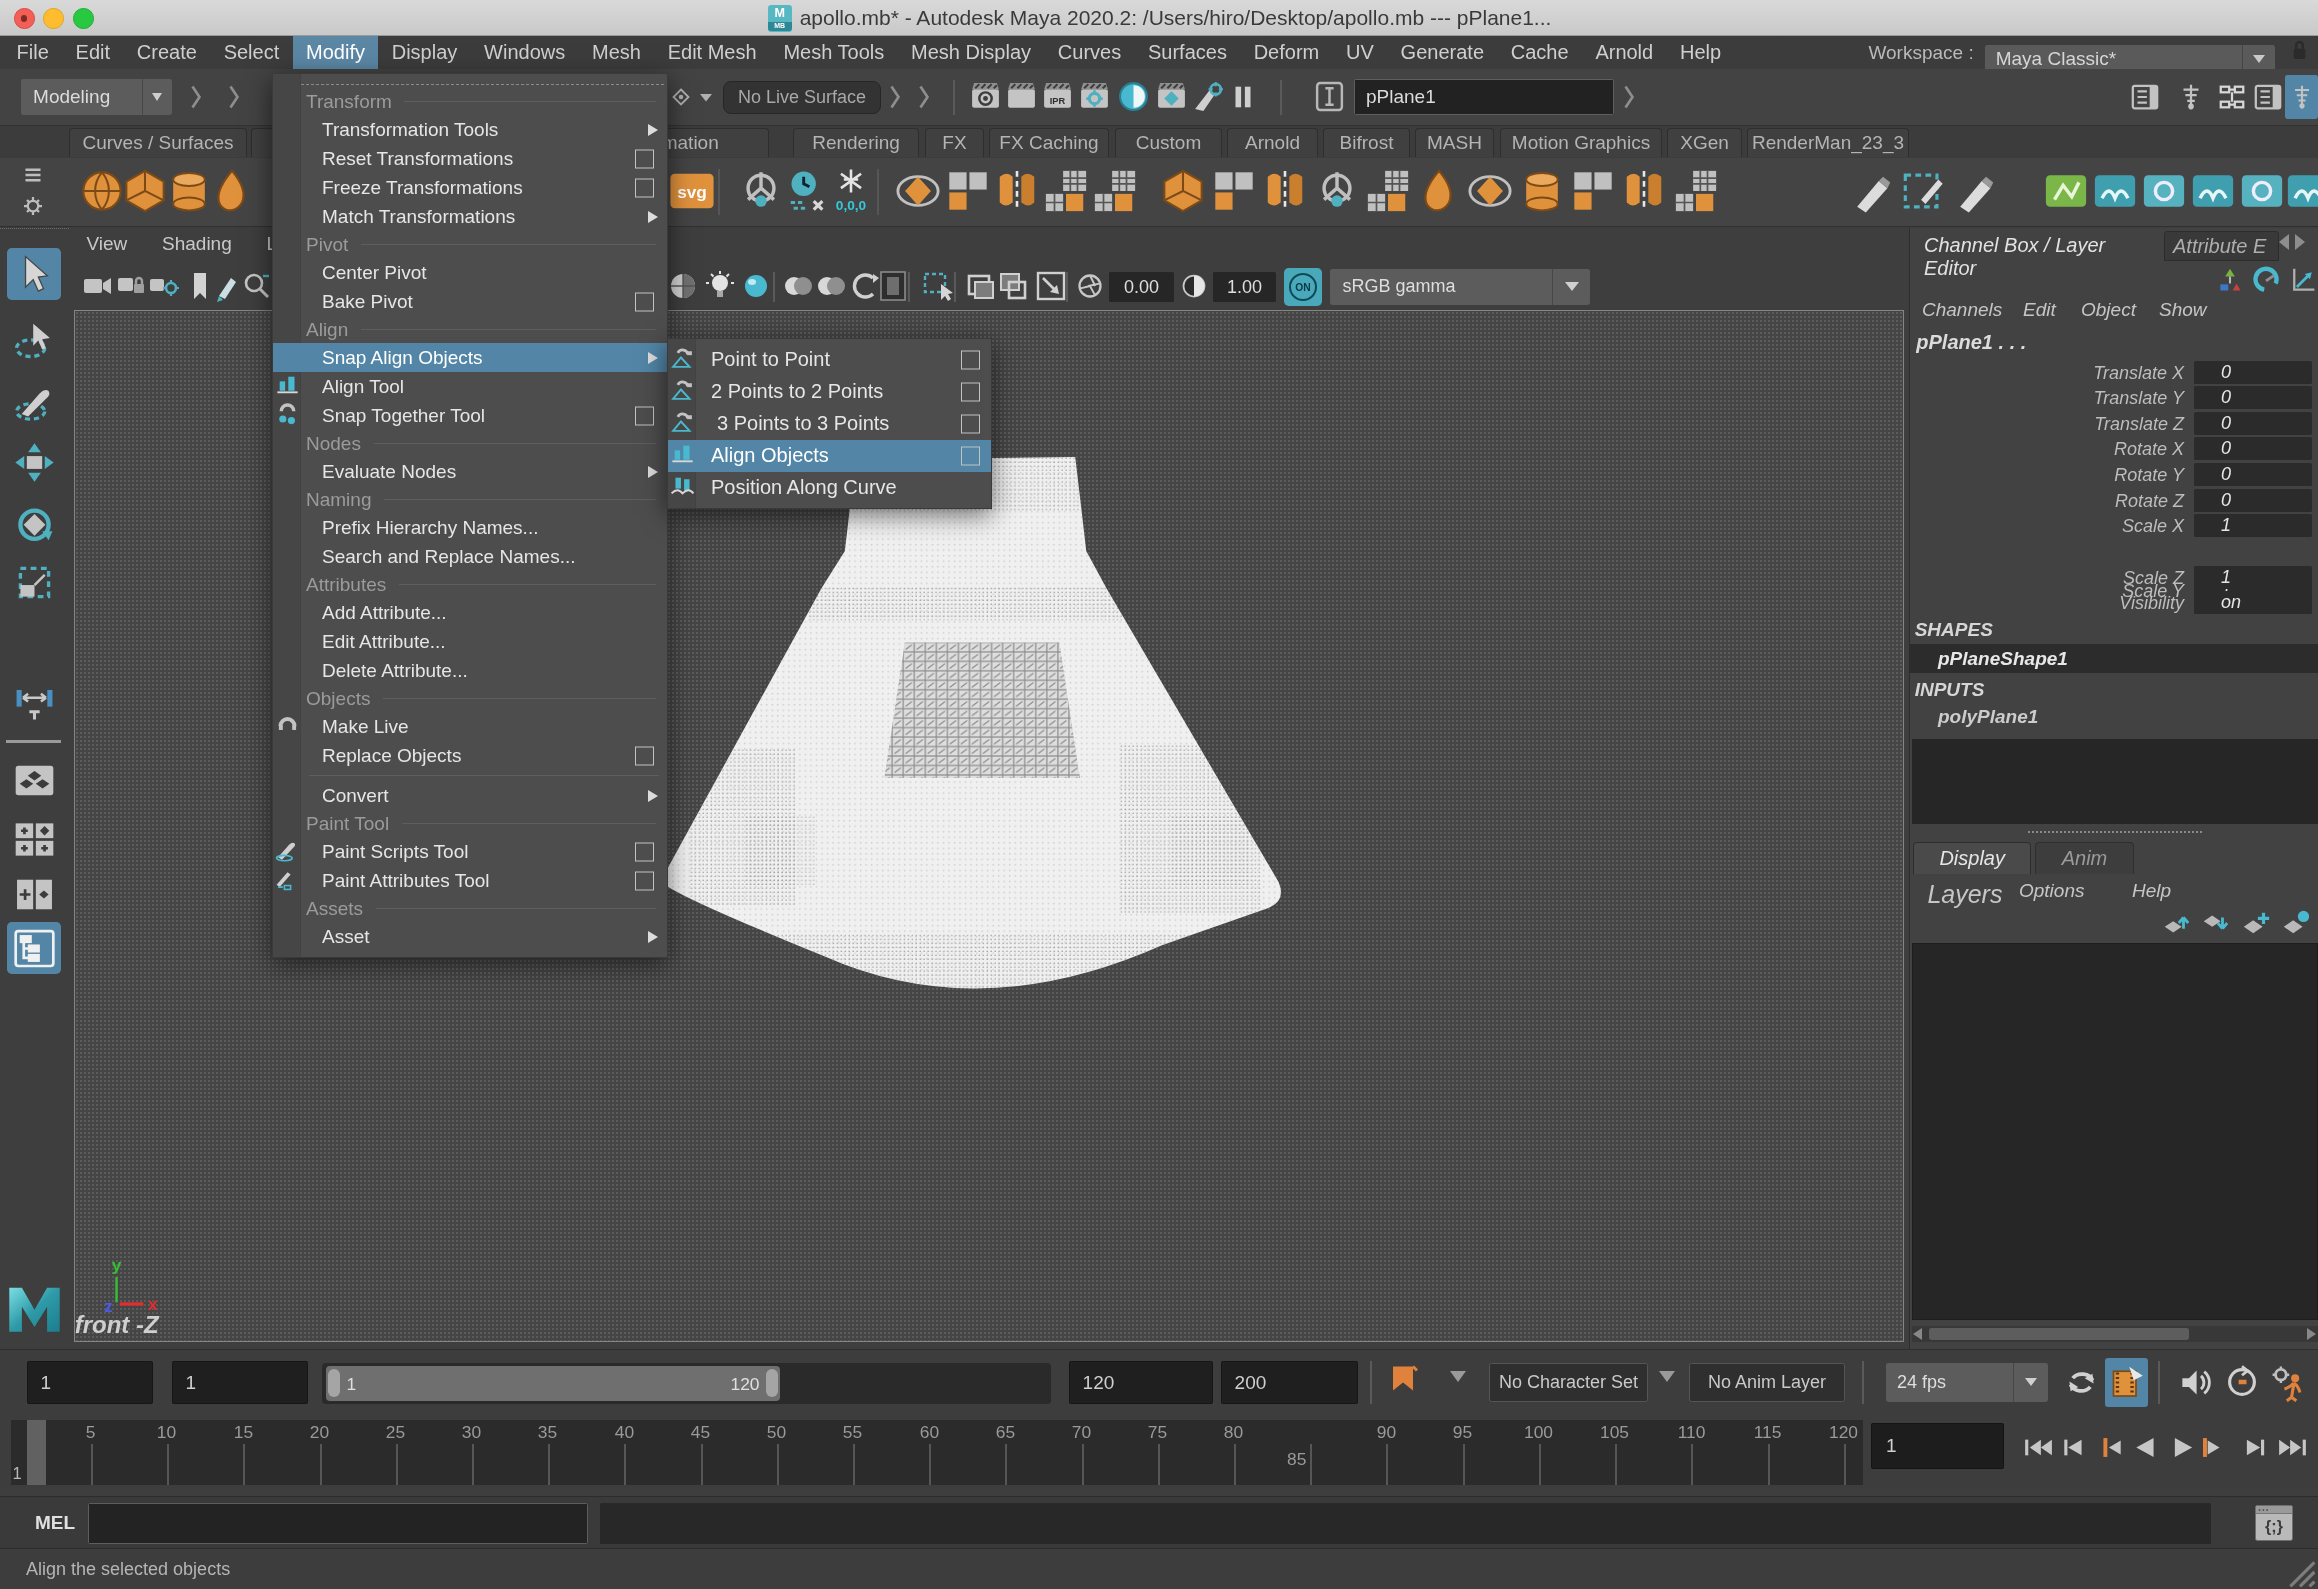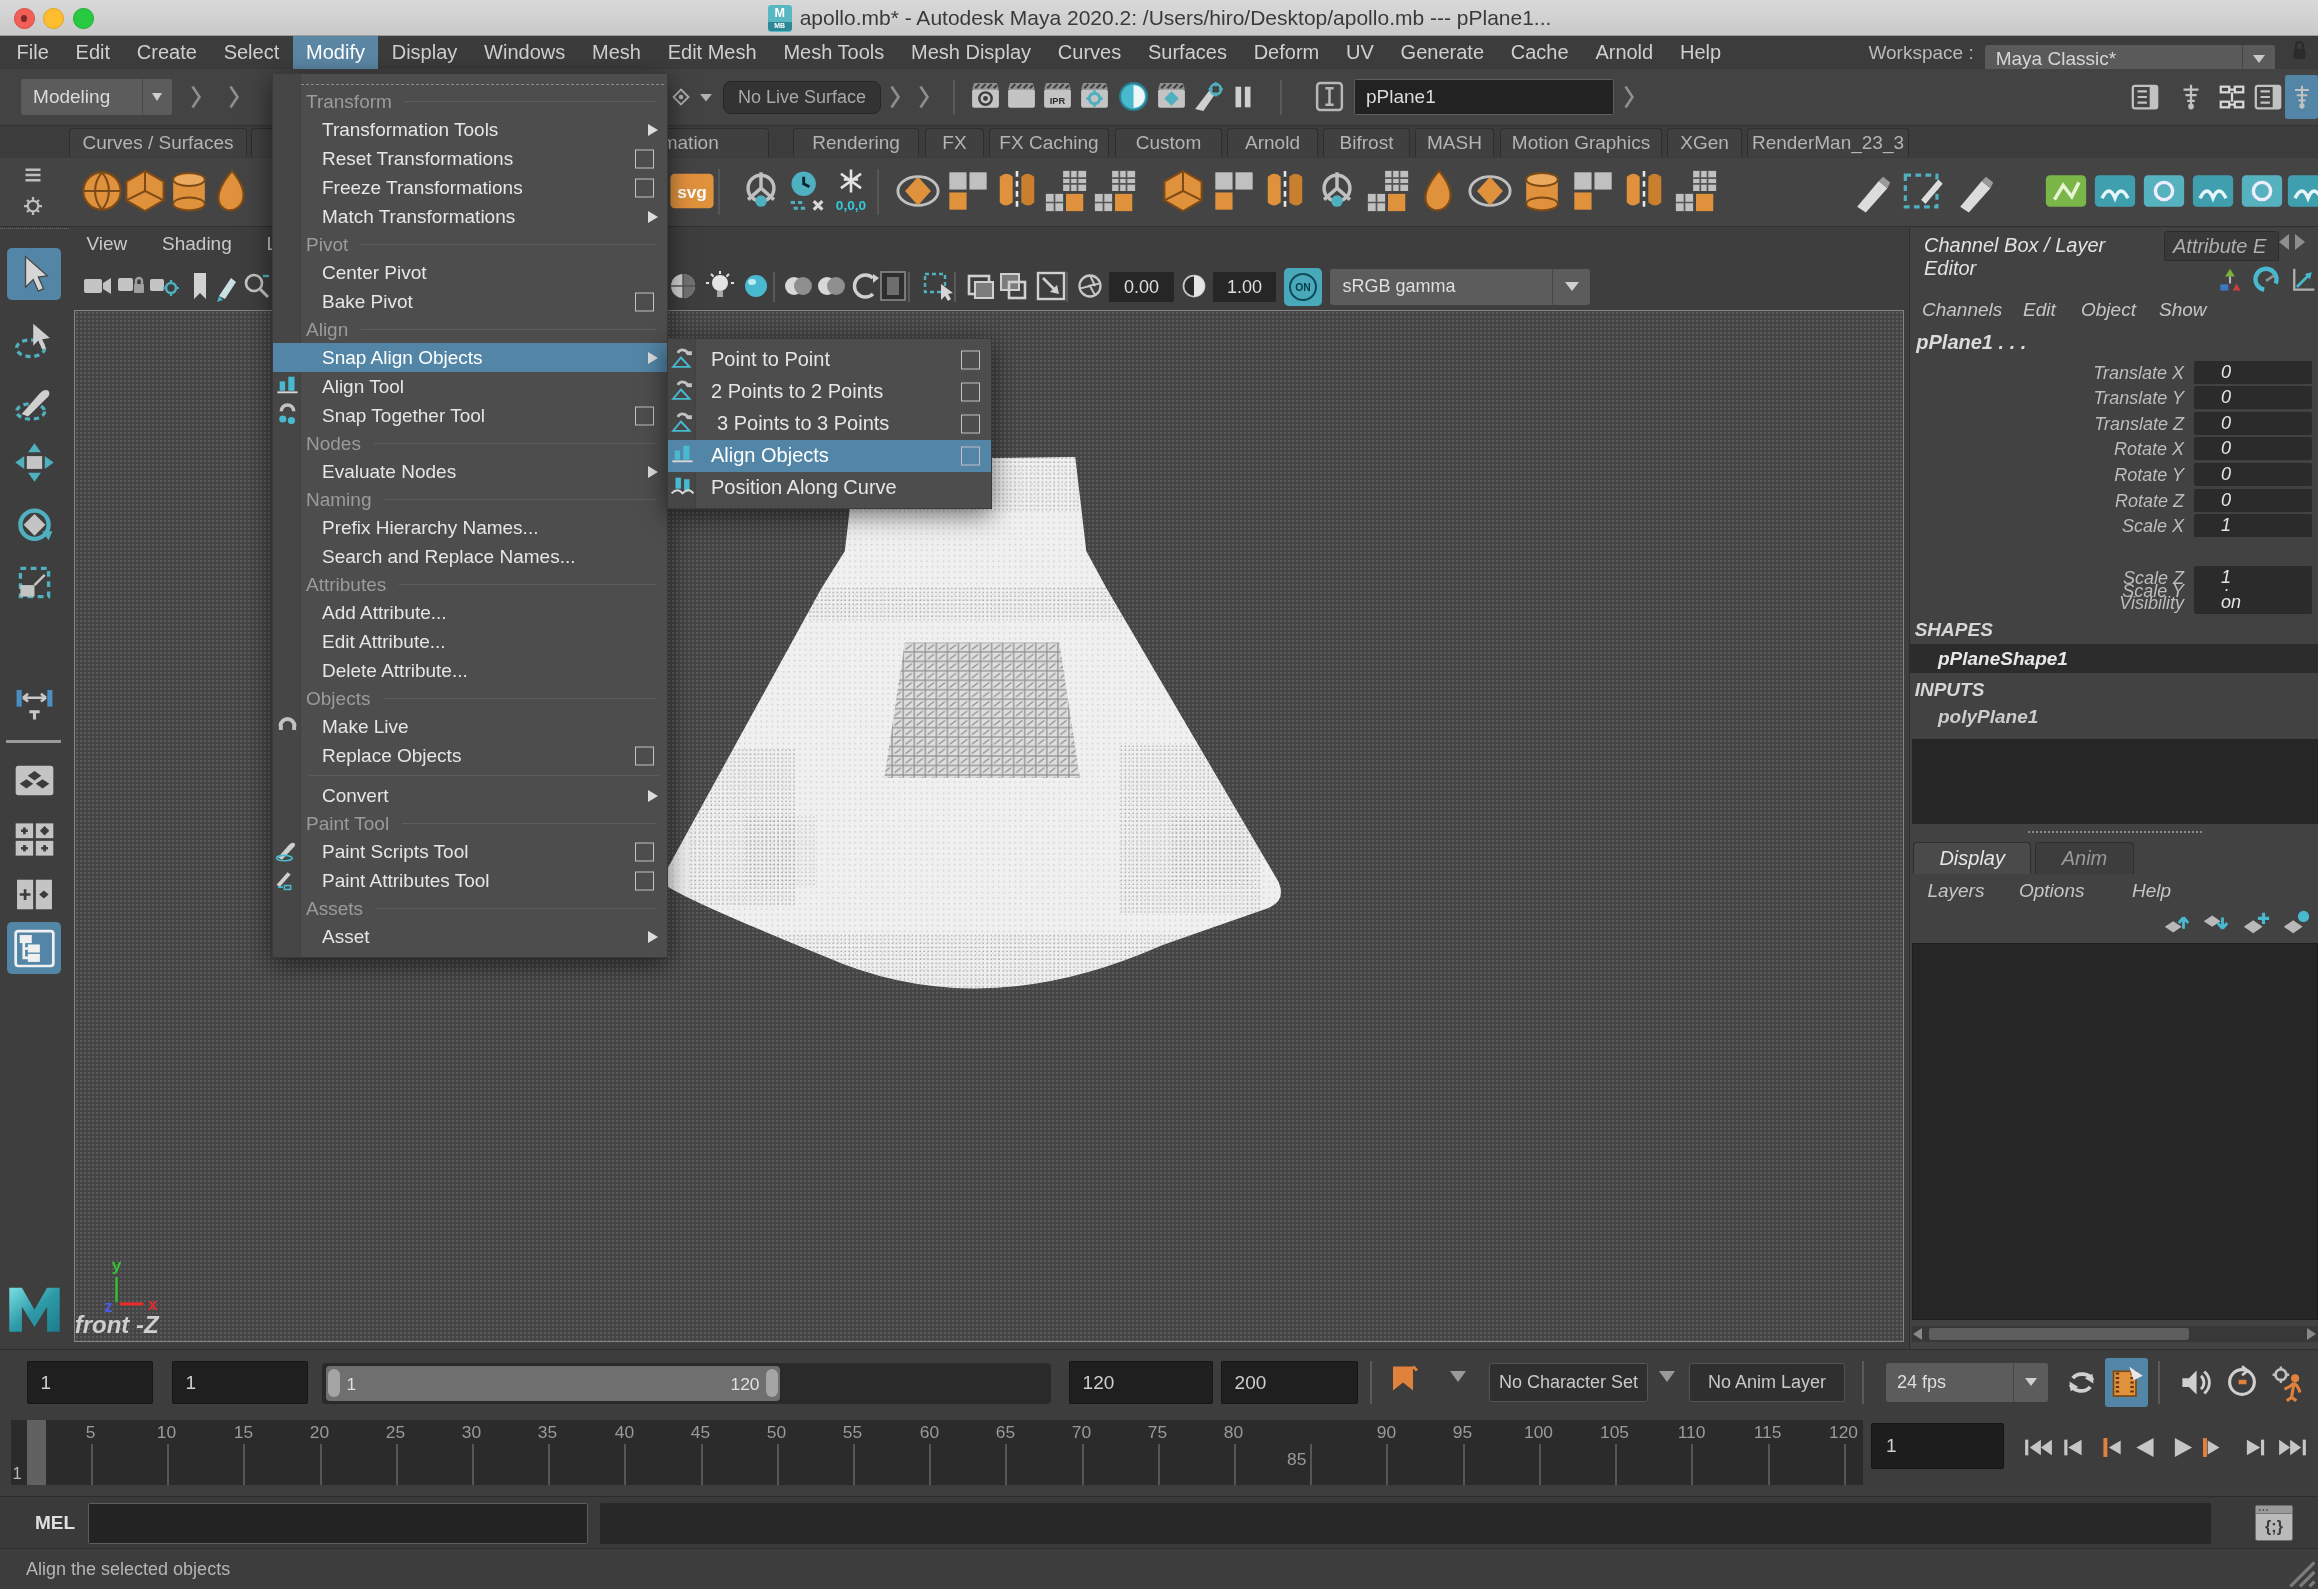--- a/index.html
+++ b/index.html
@@ -881,21 +881,21 @@
         <div class="attr-value">on</div>
       </div>
       <div style="position:absolute;left:4.7px;top:391px;height:24px;color:#d6d6d6;font-size:19px;font-weight:bold;">SHAPES</div>
       <div style="position:absolute;left:0px;top:416px;width:409px;height:29px;background:#2c2c2c;color:#e8e8e8;font-size:19px;font-weight:bold;line-height:29px;padding-left:28px;">pPlaneShape1</div>
       <div style="position:absolute;left:4.7px;top:451px;height:24px;color:#d6d6d6;font-size:19px;font-weight:bold;">INPUTS</div>
       <div style="position:absolute;left:28px;top:478px;height:24px;color:#cccccc;font-size:19px;font-weight:bold;">polyPlane1</div>
       <div style="position:absolute;left:1.6px;top:511px;width:406px;height:85px;background:#262626;"></div>
       <div style="position:absolute;left:118px;top:603px;width:174px;height:0;border-top:2.4px dotted #8a8a8a;"></div>
       <div style="position:absolute;left:3.2px;top:614px;width:118px;height:32px;background:#4a4a4a;border:0.8px solid #2e2e2e;border-bottom:none;border-radius:4px 4px 0 0;color:#e6e6e6;font-size:20px;text-align:center;line-height:30px;">Display</div>
       <div style="position:absolute;left:125px;top:614px;width:99px;height:32px;background:#3d3d3d;border:0.8px solid #2e2e2e;border-bottom:none;border-radius:4px 4px 0 0;color:#9a9a9a;font-size:20px;text-align:center;line-height:30px;">Anim</div>
-      <div style="position:absolute;left:17.4px;top:652px;height:24px;color:#c6c6c6;font-size:19px;">Layers</div>
+      <div style="position:absolute;left:17.4px;top:652px;height:24px;color:#c6c6c6;font-size:25px;">Layers</div>
       <div style="position:absolute;left:109px;top:652px;height:24px;color:#c6c6c6;font-size:19px;">Options</div>
       <div style="position:absolute;left:222px;top:652px;height:24px;color:#c6c6c6;font-size:19px;">Help</div>
       <div style="position:absolute;left:251px;top:680px;width:30px;height:30px;" class="chip">
         <svg width="30" height="30" viewBox="0 0 32 32" xmlns="http://www.w3.org/2000/svg">
           <polygon points="4,20 13,14 22,20 13,26" fill="#b9b9b9"></polygon>
           <path d="M24 22 V10 M24 10 l-5 6 M24 10 l5 6" stroke="#49b9cf" stroke-width="3" fill="none"></path>
         </svg>
       </div>
       <div style="position:absolute;left:290px;top:680px;width:30px;height:30px;" class="chip">
         <svg width="30" height="30" viewBox="0 0 32 32" xmlns="http://www.w3.org/2000/svg">

